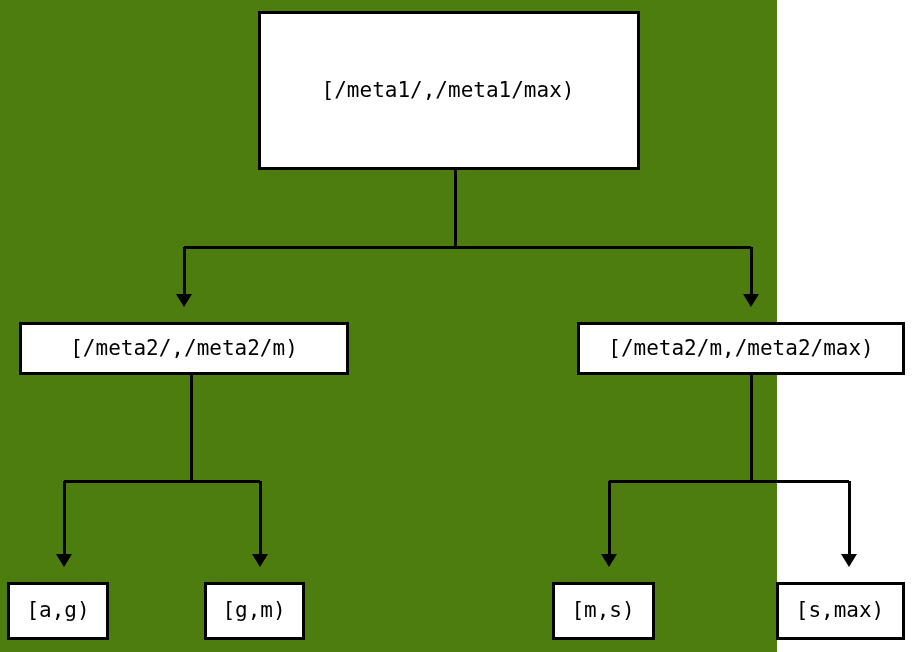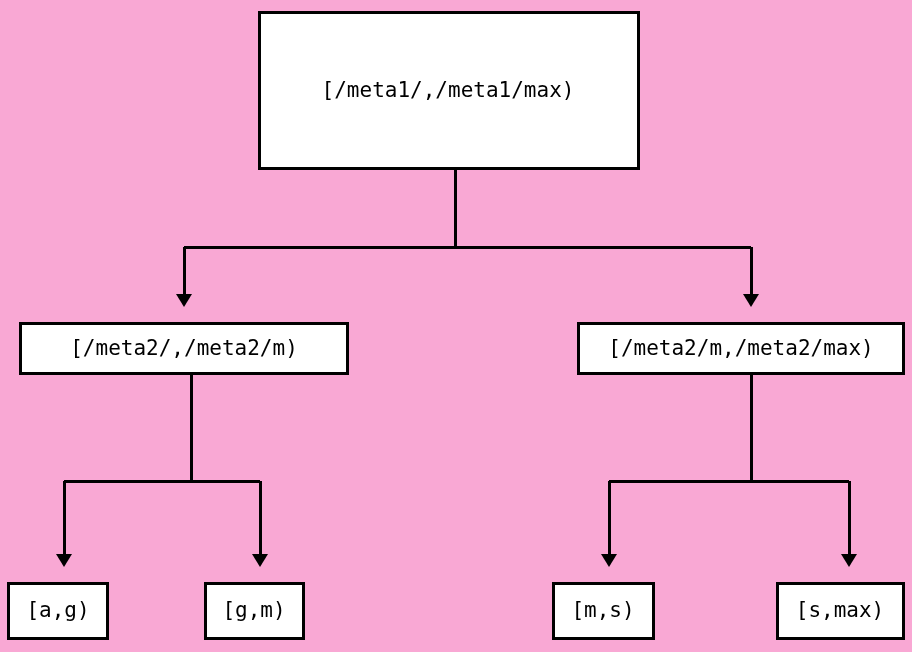--- a/index.html
+++ b/index.html
@@ -9,23 +9,23 @@
     background: #ffffff;
   }
   body {
     width: 912px;
     height: 652px;
     overflow: hidden;
     font-family: "DejaVu Sans Mono", "Liberation Mono", monospace;
   }
   #diagram-root {
     position: relative;
-    width: 912px;
+    width: 777px;
     height: 652px;
-    background: #f9a8d4;
+    background: #4d7c0f;
   }
   svg#tree-svg {
     display: block;
     width: 912px;
     height: 652px;
   }
   .node-box {
     fill: #ffffff;
     stroke: #000000;
     stroke-width: 3;

